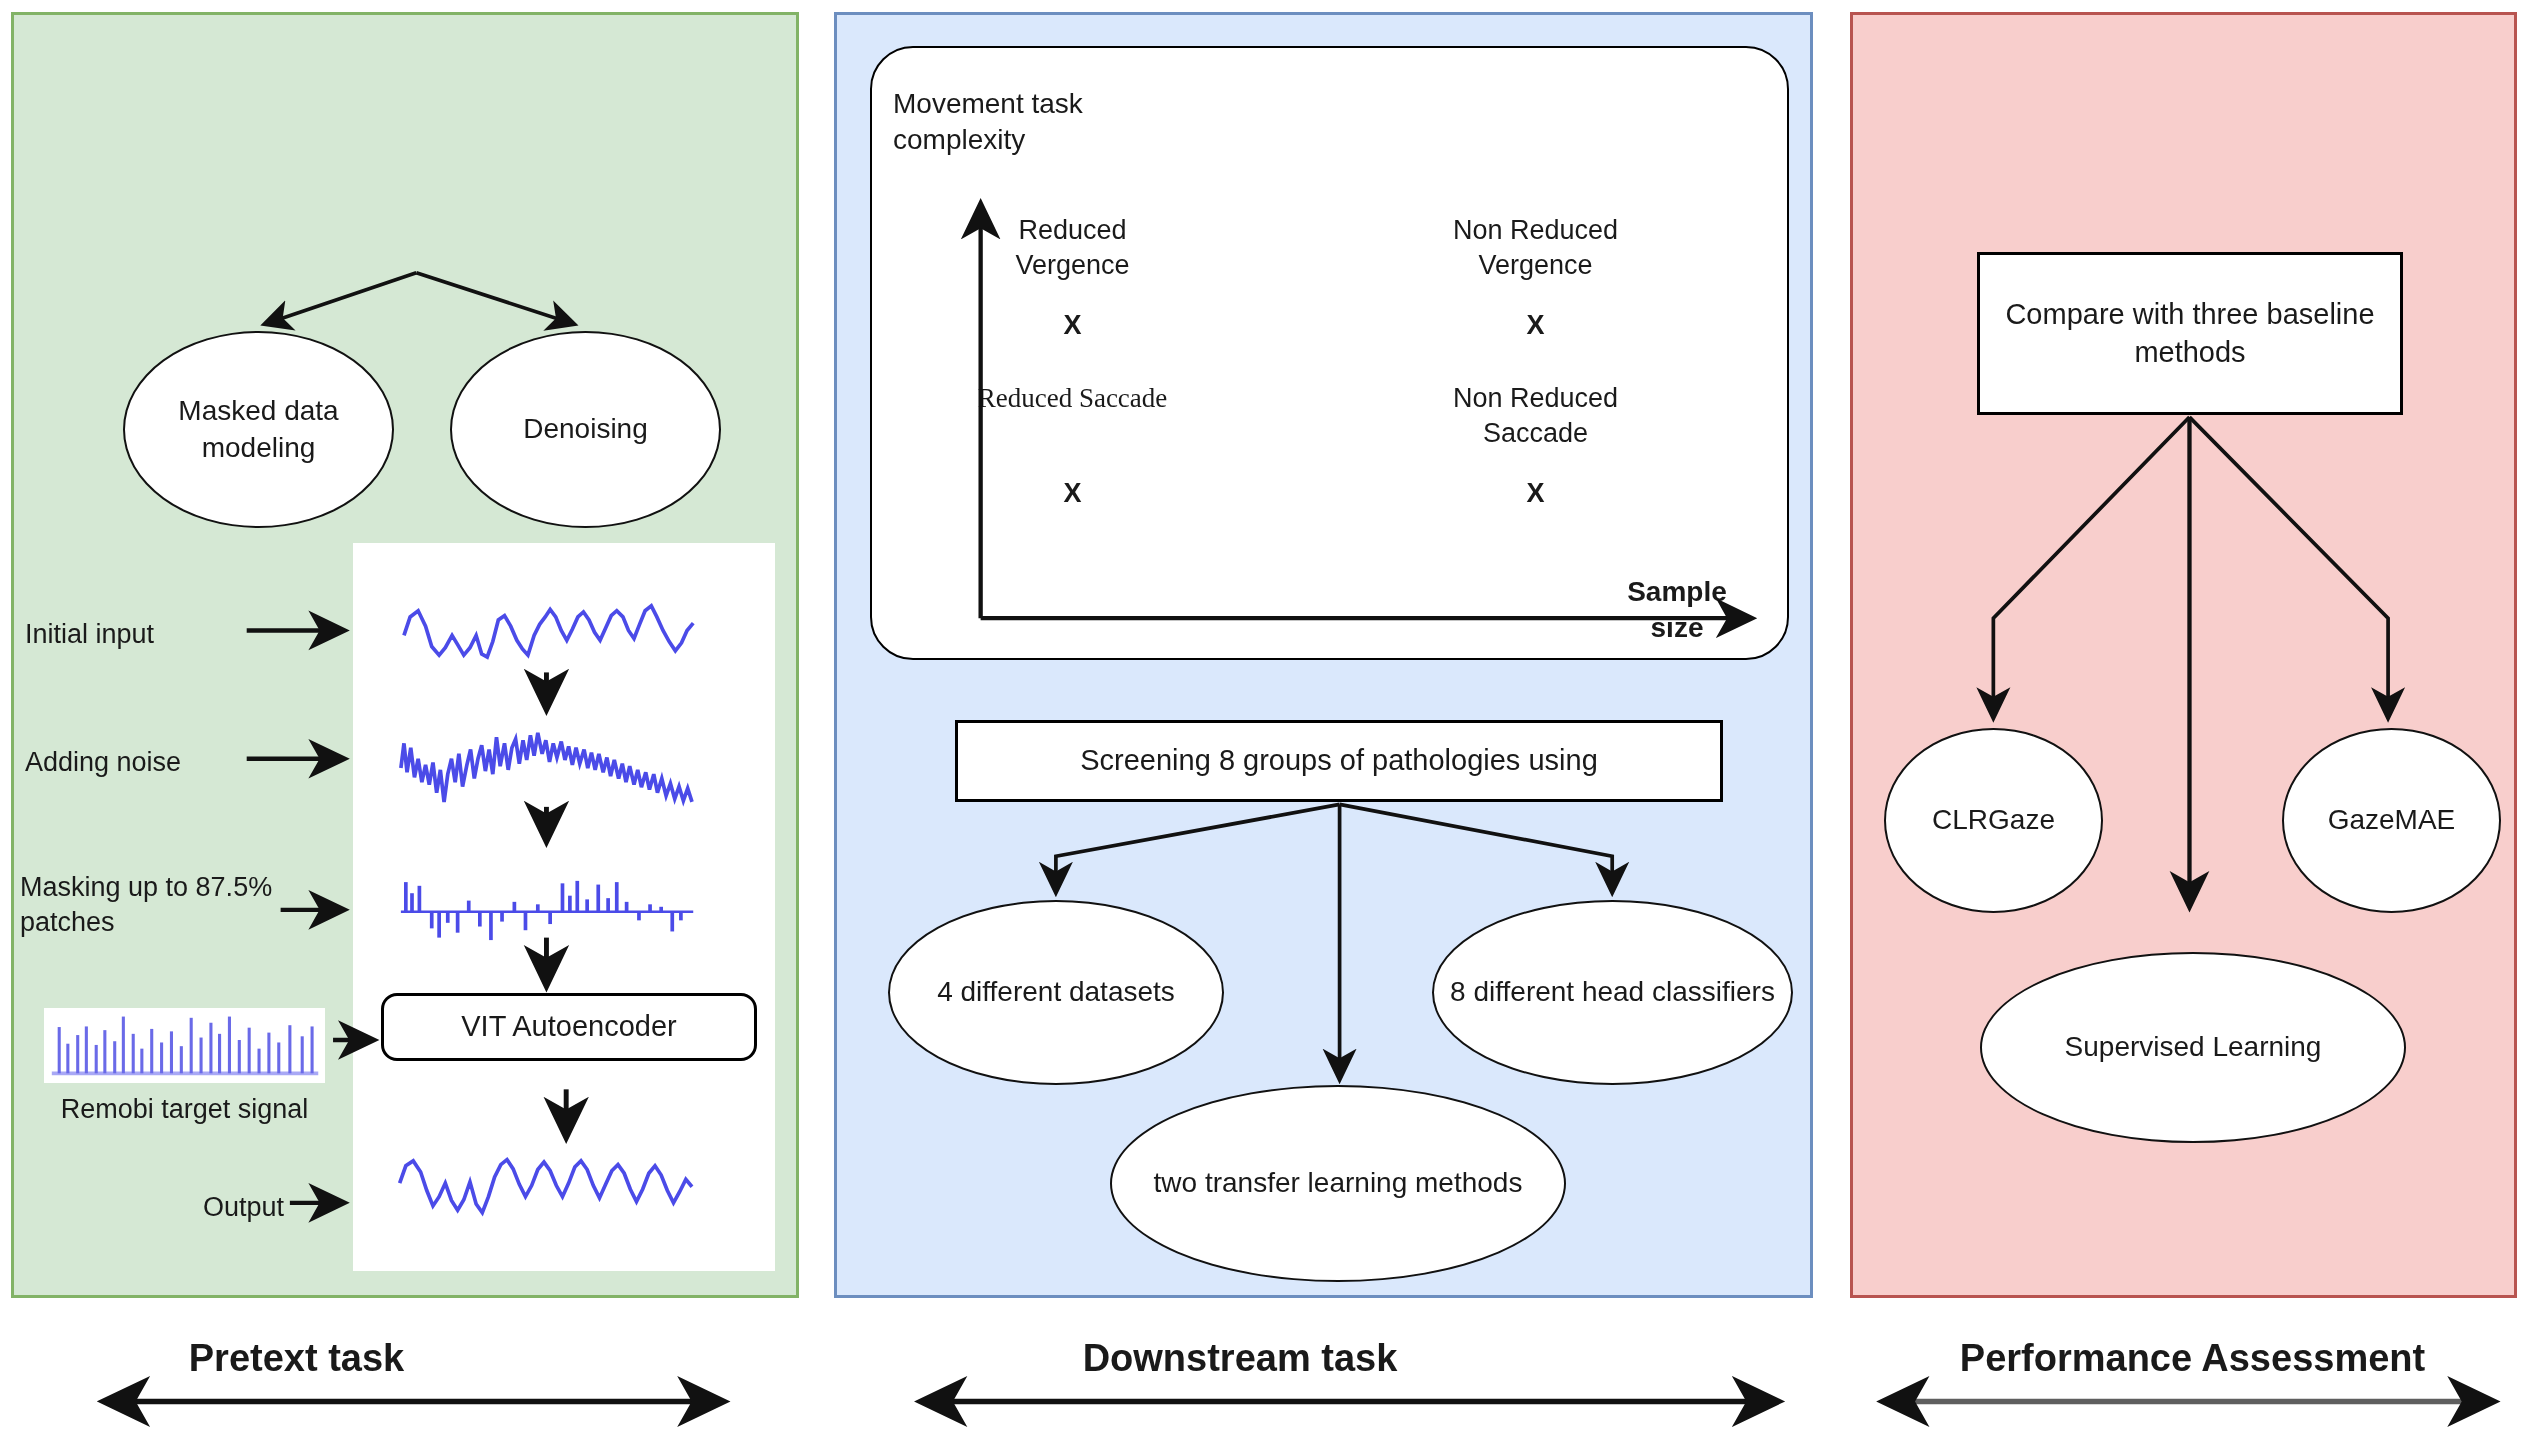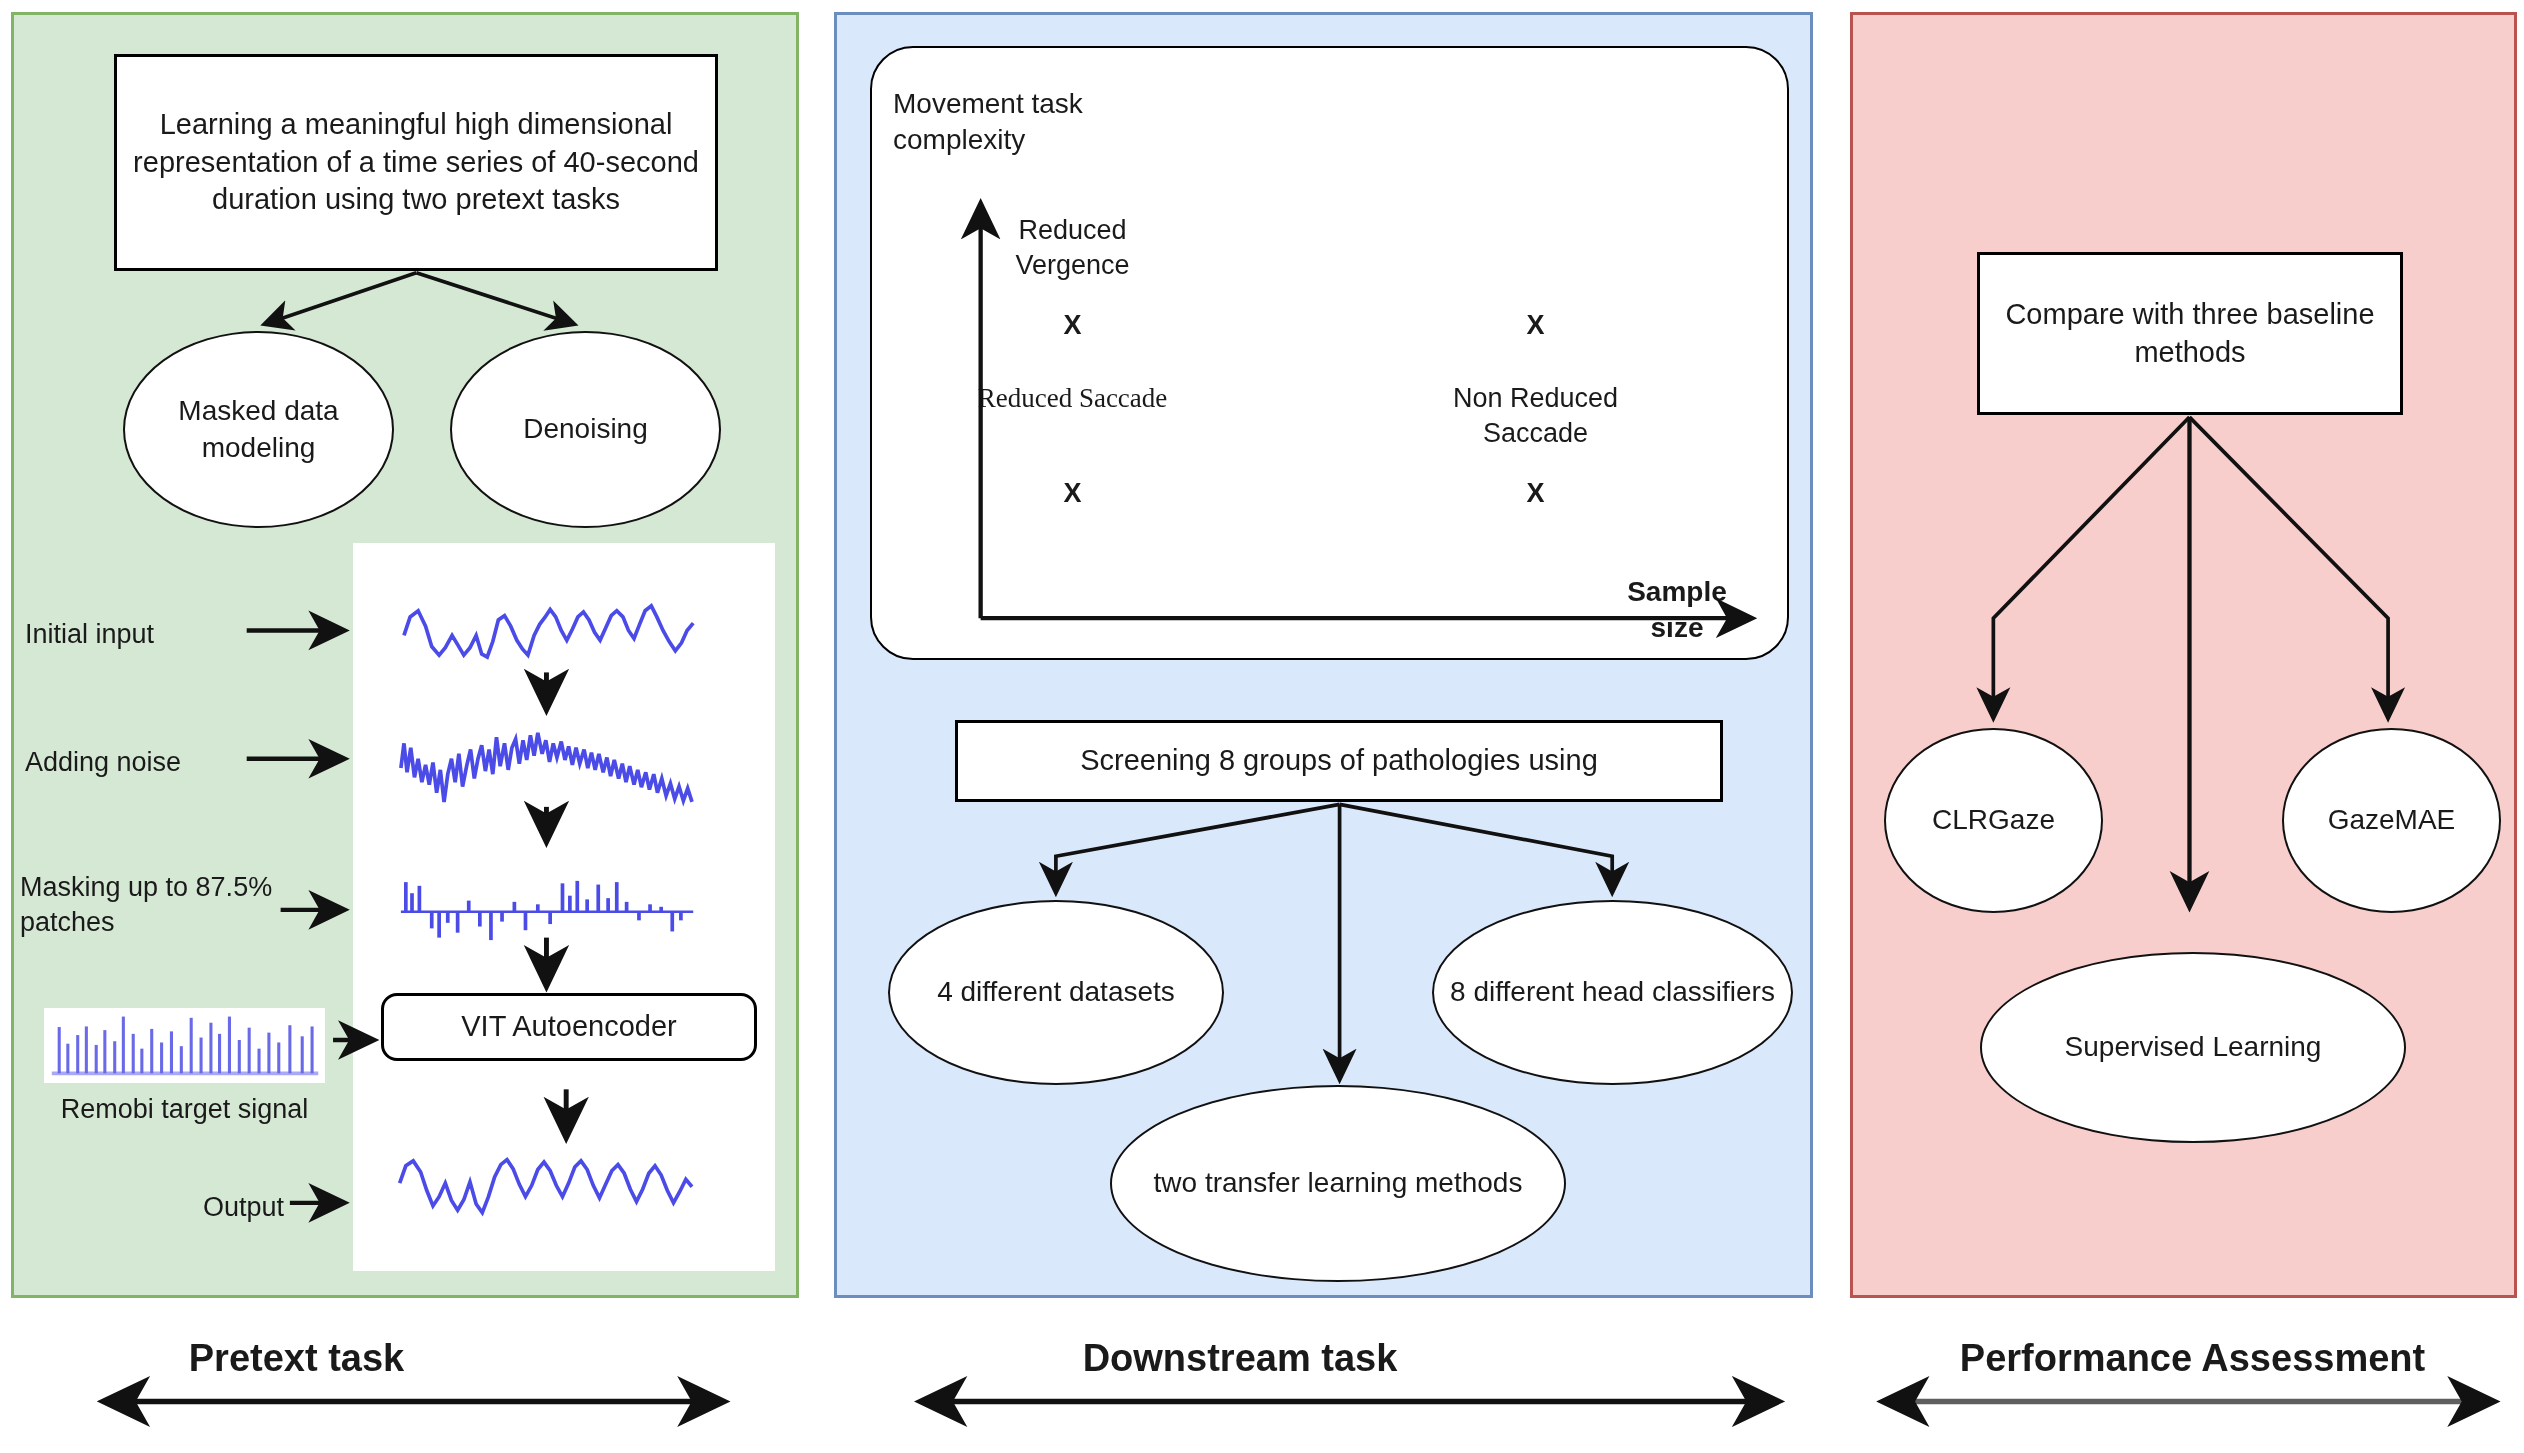--- a/index.html
+++ b/index.html
@@ -89,23 +89,20 @@
     border-radius:43px;
   }
 </style>
 </head>
 <body>
 
 <div id="root">
 
   <div class="panel" id="panel-pretext"></div>
 
-  <div class="node-box" style="left:114px;top:54px;width:604px;height:217px;font-size:29px;padding:0 16px;">
-    <span>Learning a meaningful high dimensional representation of a time series of 40-second duration using two pretext tasks</span>
-  </div>
 
   <div class="node-ellipse" style="left:123px;top:331px;width:271px;height:197px;font-size:28px;padding:0 16px;">
     <span>Masked data modeling</span>
   </div>
   <div class="node-ellipse" style="left:450px;top:331px;width:271px;height:197px;font-size:28px;padding:0 12.3px;">
     <span>Denoising</span>
   </div>
 
   <div class="plainbox" style="left:353px;top:543px;width:422px;height:728px;"></div>
 
@@ -123,20 +120,21 @@
 
   <div class="panel" id="panel-downstream"></div>
 
   <div class="rounded-outline" style="left:870px;top:46px;width:919px;height:614px;"></div>
 
   <div class="label-text" style="left:893px;top:86px;width:290px;font-size:28px;text-align:left;">Movement task complexity</div>
 
   <div class="label-text" style="left:974px;top:213px;width:197px;font-size:27px;">Reduced Vergence</div>
   <div class="label-text" style="left:974px;top:308px;width:197px;font-size:27px;font-weight:bold;">X</div>
 
+  <div class="label-text" style="left:1412px;top:213px;width:247px;font-size:27px;">Non Reduced Vergence</div>
   <div class="label-text" style="left:1412px;top:308px;width:247px;font-size:27px;font-weight:bold;">X</div>
 
   <div class="label-text" style="left:974px;top:381px;width:197px;font-size:27px;font-family:Liberation Serif, serif;">Reduced Saccade</div>
   <div class="label-text" style="left:974px;top:476px;width:197px;font-size:27px;font-weight:bold;">X</div>
 
   <div class="label-text" style="left:1412px;top:381px;width:247px;font-size:27px;">Non Reduced Saccade</div>
   <div class="label-text" style="left:1412px;top:476px;width:247px;font-size:27px;font-weight:bold;">X</div>
 
   <div class="label-text" style="left:1600px;top:574px;width:154px;font-size:28px;font-weight:bold;text-align:center;">Sample size</div>
 

